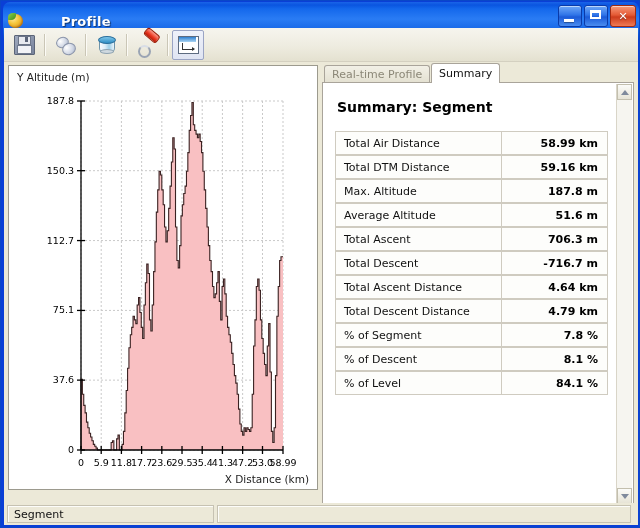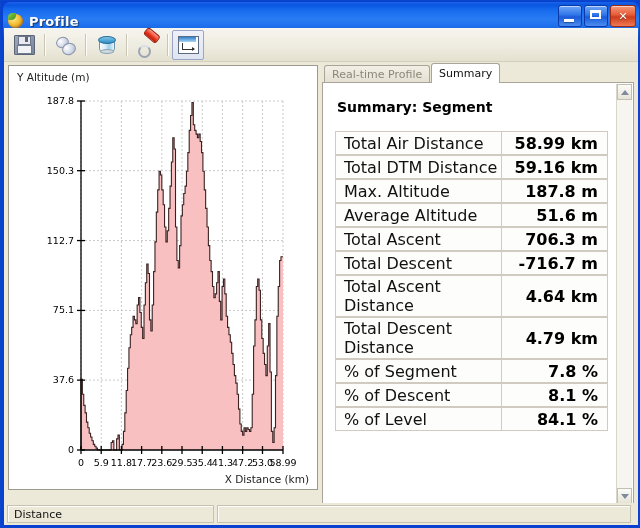--- a/index.html
+++ b/index.html
@@ -19,21 +19,21 @@
 
   
   .titlebar {
     position: absolute; left: 2px; top: 1px;
     width: 636px; height: 38px;
     background: linear-gradient(to bottom,
         #1a64e8 0%, #0a55e0 8%, #1468ec 18%, #2a7cf4 45%,
         #1a6ae8 70%, #0b4fd2 90%, #0a45c8 100%);
     border-top-left-radius: 7px;
     border-top-right-radius: 7px;
-    display: flex; align-items: center;
+    display: flex; align-items: center; gap: 32px;
   }
   .title-icon {
     width: 16px; height: 16px; margin-left: 5px; margin-right: 5px;
     position: relative; flex: none;
   }
   .title-icon .globe {
     position: absolute; left: 0; top: 1px;
     width: 15px; height: 14px; border-radius: 50%;
     background: radial-gradient(circle at 35% 30%, #ffe9a0 0%, #f5c63c 40%, #e08a10 100%);
     box-shadow: inset -1px -1px 2px rgba(120,60,0,.5);
@@ -264,21 +264,21 @@
   }
   .sum-table {
     position: absolute; left: 12px; top: 48px;
     width: 273px;
     border-collapse: separate;
     border-spacing: 0;
   }
   .sum-table tr td {
     height: 24px;
     border: 1px solid #cfcbc0;
-    font-size: 16px;
+    font-size: 11px;
     background: #fdfdfb;
     box-sizing: border-box;
   }
   .sum-table tr td.k {
     padding-left: 8px; color: #111; width: 166px;
     border-right: none;
   }
   .sum-table tr td.v {
     padding-right: 9px; text-align: right;
     font-weight: bold; color: #000; width: 107px;
@@ -569,18 +569,18 @@
         <div class="hs-thumb">
           <span class="grip"><i></i><i></i><i></i><i></i></span>
         </div>
       </div>
       <div class="hs-btn">
         <div class="arrow-r"></div>
       </div>
     </div>
 
     <div class="statusbar">
-      <div class="sb-cell a">Distance</div>
+      <div class="sb-cell a">Segment</div>
       <div class="sb-cell b"></div>
     </div>
 
   </div>
 </div>
 
 </body></html>

